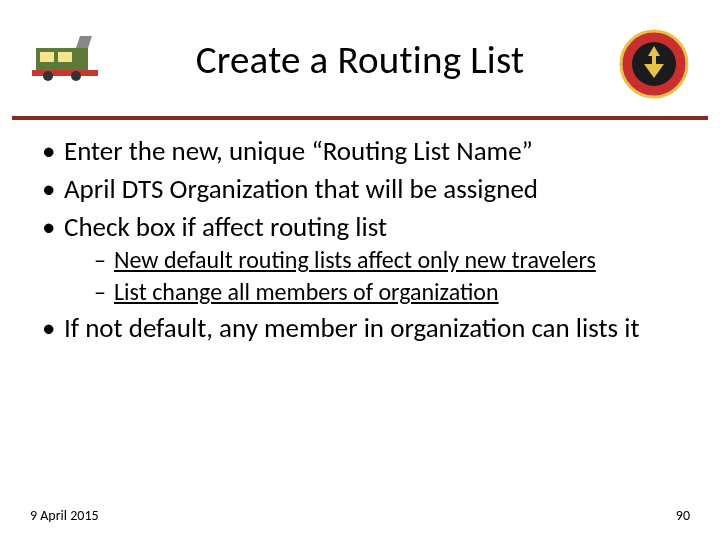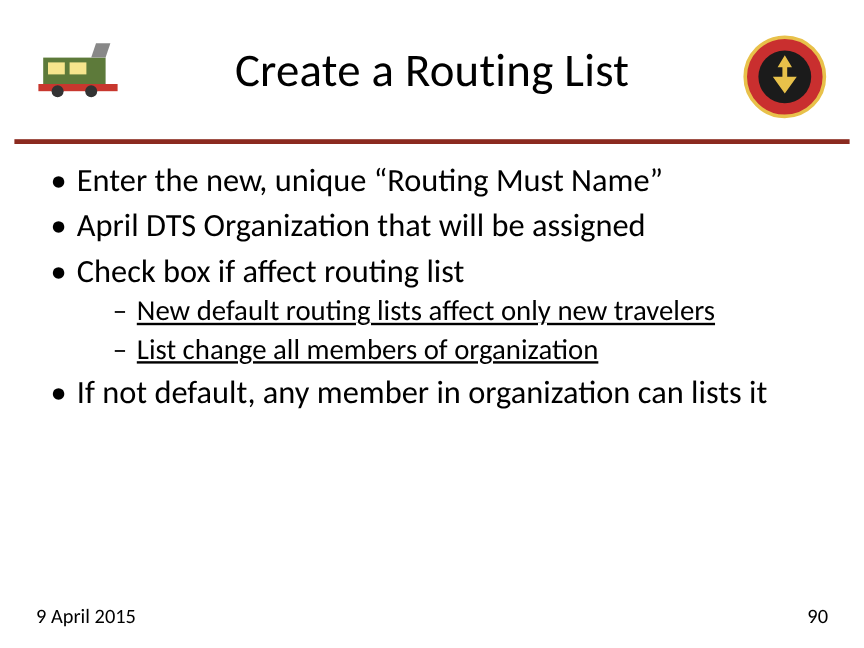--- a/index.html
+++ b/index.html
@@ -10,21 +10,21 @@
   .logo-left { position: absolute; left: 18px; top: 16px; width: 72px; height: 56px; }
   .logo-right { position: absolute; right: 18px; top: 16px; width: 72px; height: 72px; }
   .rule { border: none; border-top: 4px solid #8b2a1f; margin-top: 4px; }
   .body { padding: 14px 22px 0 22px; font-size: 27px; line-height: 1.25; }
   .body ul { list-style: none; }
   .body > ul > li { position: relative; padding-left: 30px; margin-bottom: 4px; }
   .body > ul > li::before { content: "•"; position: absolute; left: 8px; top: 0; }
   .sub { list-style: none; font-size: 24px; padding-left: 28px; margin-top: 2px; }
   .sub li { position: relative; padding-left: 22px; margin-bottom: 2px; text-decoration: underline; }
   .sub li::before { content: "–"; position: absolute; left: 2px; top: 0; }
-  .footer { position: absolute; bottom: 16px; left: 0; right: 0; padding: 0 30px; font-size: 17px; color: #000; display: flex; justify-content: space-between; }
+  .footer { position: absolute; bottom: 16px; left: 0; right: 0; padding: 0 30px; font-size: 14px; color: #000; display: flex; justify-content: space-between; }
   
   .train-body { fill: #5d7a3a; }
   .train-accent { fill: #c8372e; }
   .train-window { fill: #f6e58d; }
   
   .seal-outer { fill: #c92f2f; stroke: #e8c14a; stroke-width: 3; }
   .seal-inner { fill: #1b1b1b; }
   .seal-eagle { fill: #e8c14a; }
 </style>
 </head>
@@ -49,21 +49,21 @@
       <circle cx="36" cy="36" r="33" class="seal-outer"></circle>
       <circle cx="36" cy="36" r="22" class="seal-inner"></circle>
       <path d="M36 18 l6 10 h-4 v8 h8 l-10 14 -10 -14 h8 v-8 h-4 z" class="seal-eagle"></path>
     </svg>
   </div>
 
   <hr class="rule">
 
   <div class="body">
     <ul>
-      <li><span>Enter the new, unique “Routing Must Name”</span></li>
+      <li><span>Enter the new, unique “Routing List Name”</span></li>
       <li><span>April DTS Organization that will be assigned</span></li>
       <li>
         <span>Check box if affect routing list</span>
         <ul class="sub">
           <li><span>New default routing lists affect only new travelers</span></li>
           <li><span>List change all members of organization</span></li>
         </ul>
       </li>
       <li><span>If not default, any member in organization can lists it</span></li>
     </ul>

